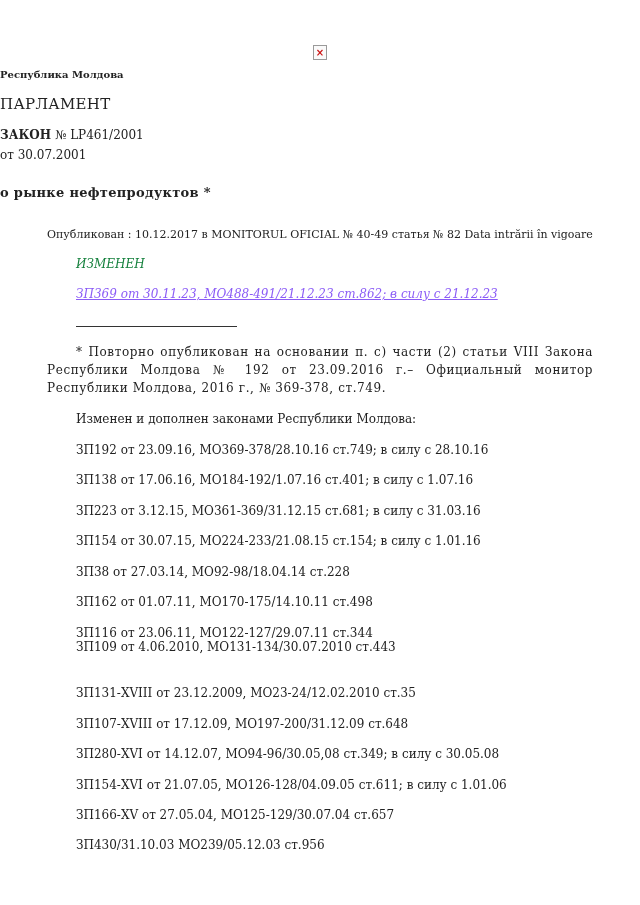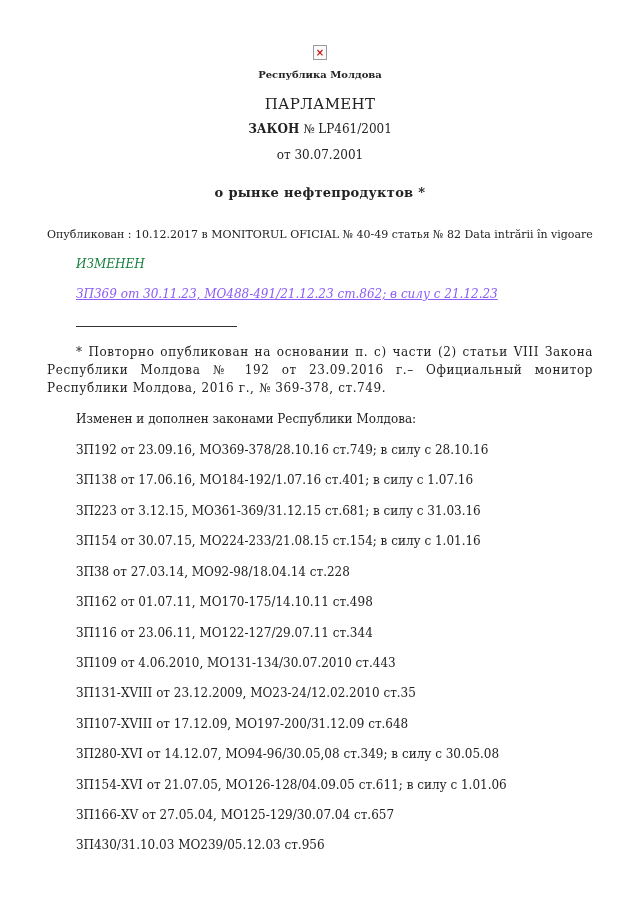--- a/index.html
+++ b/index.html
@@ -2,30 +2,30 @@
 <html><head>
 <meta charset="utf-8">
 <style>
   html, body { margin: 0; padding: 0; background: #ffffff; }
   body {
     width: 640px; height: 905px; overflow: hidden; position: relative;
     font-family: "DejaVu Serif", "Liberation Serif", serif;
     color: #222222;
   }
   .page { position: absolute; left: 0; top: 0; width: 640px; }
-  .center { text-align: center; position: absolute; left: 0; width: 640px; }
+  .center { text-align: left; position: absolute; left: 0; width: 640px; }
   .logo-box {
     position: absolute; left: 313px; top: 45px; width: 14px; height: 15px;
     border: 1px solid #9a9a9a; box-sizing: border-box; background: #fafafa;
     display: flex; align-items: center; justify-content: center;
   }
   .logo-box span { color: #cc1111; font-size: 10px; font-weight: bold; line-height: 1; font-family: "DejaVu Sans", sans-serif; }
   .republic { top: 69px; font-size: 10px; font-weight: bold; }
   .parliament { top: 95px; font-size: 15px; letter-spacing: 0.3px; }
-  .law-line { top: 122px; font-size: 12px; }
+  .law-line { top: 128px; font-size: 12px; }
   .law-line b { font-weight: bold; }
   .date-line { top: 148px; font-size: 12px; }
   .title { top: 185px; font-size: 13px; font-weight: bold; letter-spacing: 0.3px; }
   .published { position: absolute; left: 47px; top: 228px; font-size: 11px; white-space: nowrap; }
   .modified { position: absolute; left: 76px; top: 257px; font-size: 12px; color: #15803d; font-style: italic; }
   .mod-link { position: absolute; left: 76px; top: 287px; font-size: 12px; color: #8b5cf6; font-style: italic; text-decoration: underline; white-space: nowrap; }
   .separator { position: absolute; left: 76px; top: 326px; width: 161px; height: 0; border-top: 1px solid #333333; }
   .note {
     position: absolute; left: 47px; top: 343px; width: 546px; font-size: 12px;
     text-align: justify; line-height: 18px; text-indent: 29px; letter-spacing: 0.6px;
@@ -61,20 +61,20 @@
 
   <div class="amended-label">Изменен и дополнен законами Республики Молдова:</div>
 
   <div class="amend-item" style="top:443px">ЗП192 от 23.09.16, МО369-378/28.10.16 ст.749; в силу с 28.10.16</div>
   <div class="amend-item" style="top:473px">ЗП138 от 17.06.16, МО184-192/1.07.16 ст.401; в силу с 1.07.16</div>
   <div class="amend-item" style="top:504px">ЗП223 от 3.12.15, МО361-369/31.12.15 ст.681; в силу с 31.03.16</div>
   <div class="amend-item" style="top:534px">ЗП154 от 30.07.15, МО224-233/21.08.15 ст.154; в силу с 1.01.16</div>
   <div class="amend-item" style="top:565px">ЗП38 от 27.03.14, МО92-98/18.04.14 ст.228</div>
   <div class="amend-item" style="top:595px">ЗП162 от 01.07.11, МО170-175/14.10.11 ст.498</div>
   <div class="amend-item" style="top:626px">ЗП116 от 23.06.11, МО122-127/29.07.11 ст.344</div>
-  <div class="amend-item" style="top:656px">ЗП109 от 4.06.2010, МО131-134/30.07.2010 ст.443</div>
+  <div class="amend-item" style="top:640px">ЗП109 от 4.06.2010, МО131-134/30.07.2010 ст.443</div>
   <div class="amend-item" style="top:686px">ЗП131-XVIII от 23.12.2009, МО23-24/12.02.2010 ст.35</div>
   <div class="amend-item" style="top:717px">ЗП107-XVIII от 17.12.09, МО197-200/31.12.09 ст.648</div>
   <div class="amend-item" style="top:747px">ЗП280-XVI от 14.12.07, МО94-96/30.05,08 ст.349; в силу с 30.05.08</div>
   <div class="amend-item" style="top:778px">ЗП154-XVI от 21.07.05, МО126-128/04.09.05 ст.611; в силу с 1.01.06</div>
   <div class="amend-item" style="top:808px">ЗП166-XV от 27.05.04, МО125-129/30.07.04 ст.657</div>
   <div class="amend-item" style="top:838px">ЗП430/31.10.03 МО239/05.12.03 ст.956</div>
 </div>
 
 </body></html>

